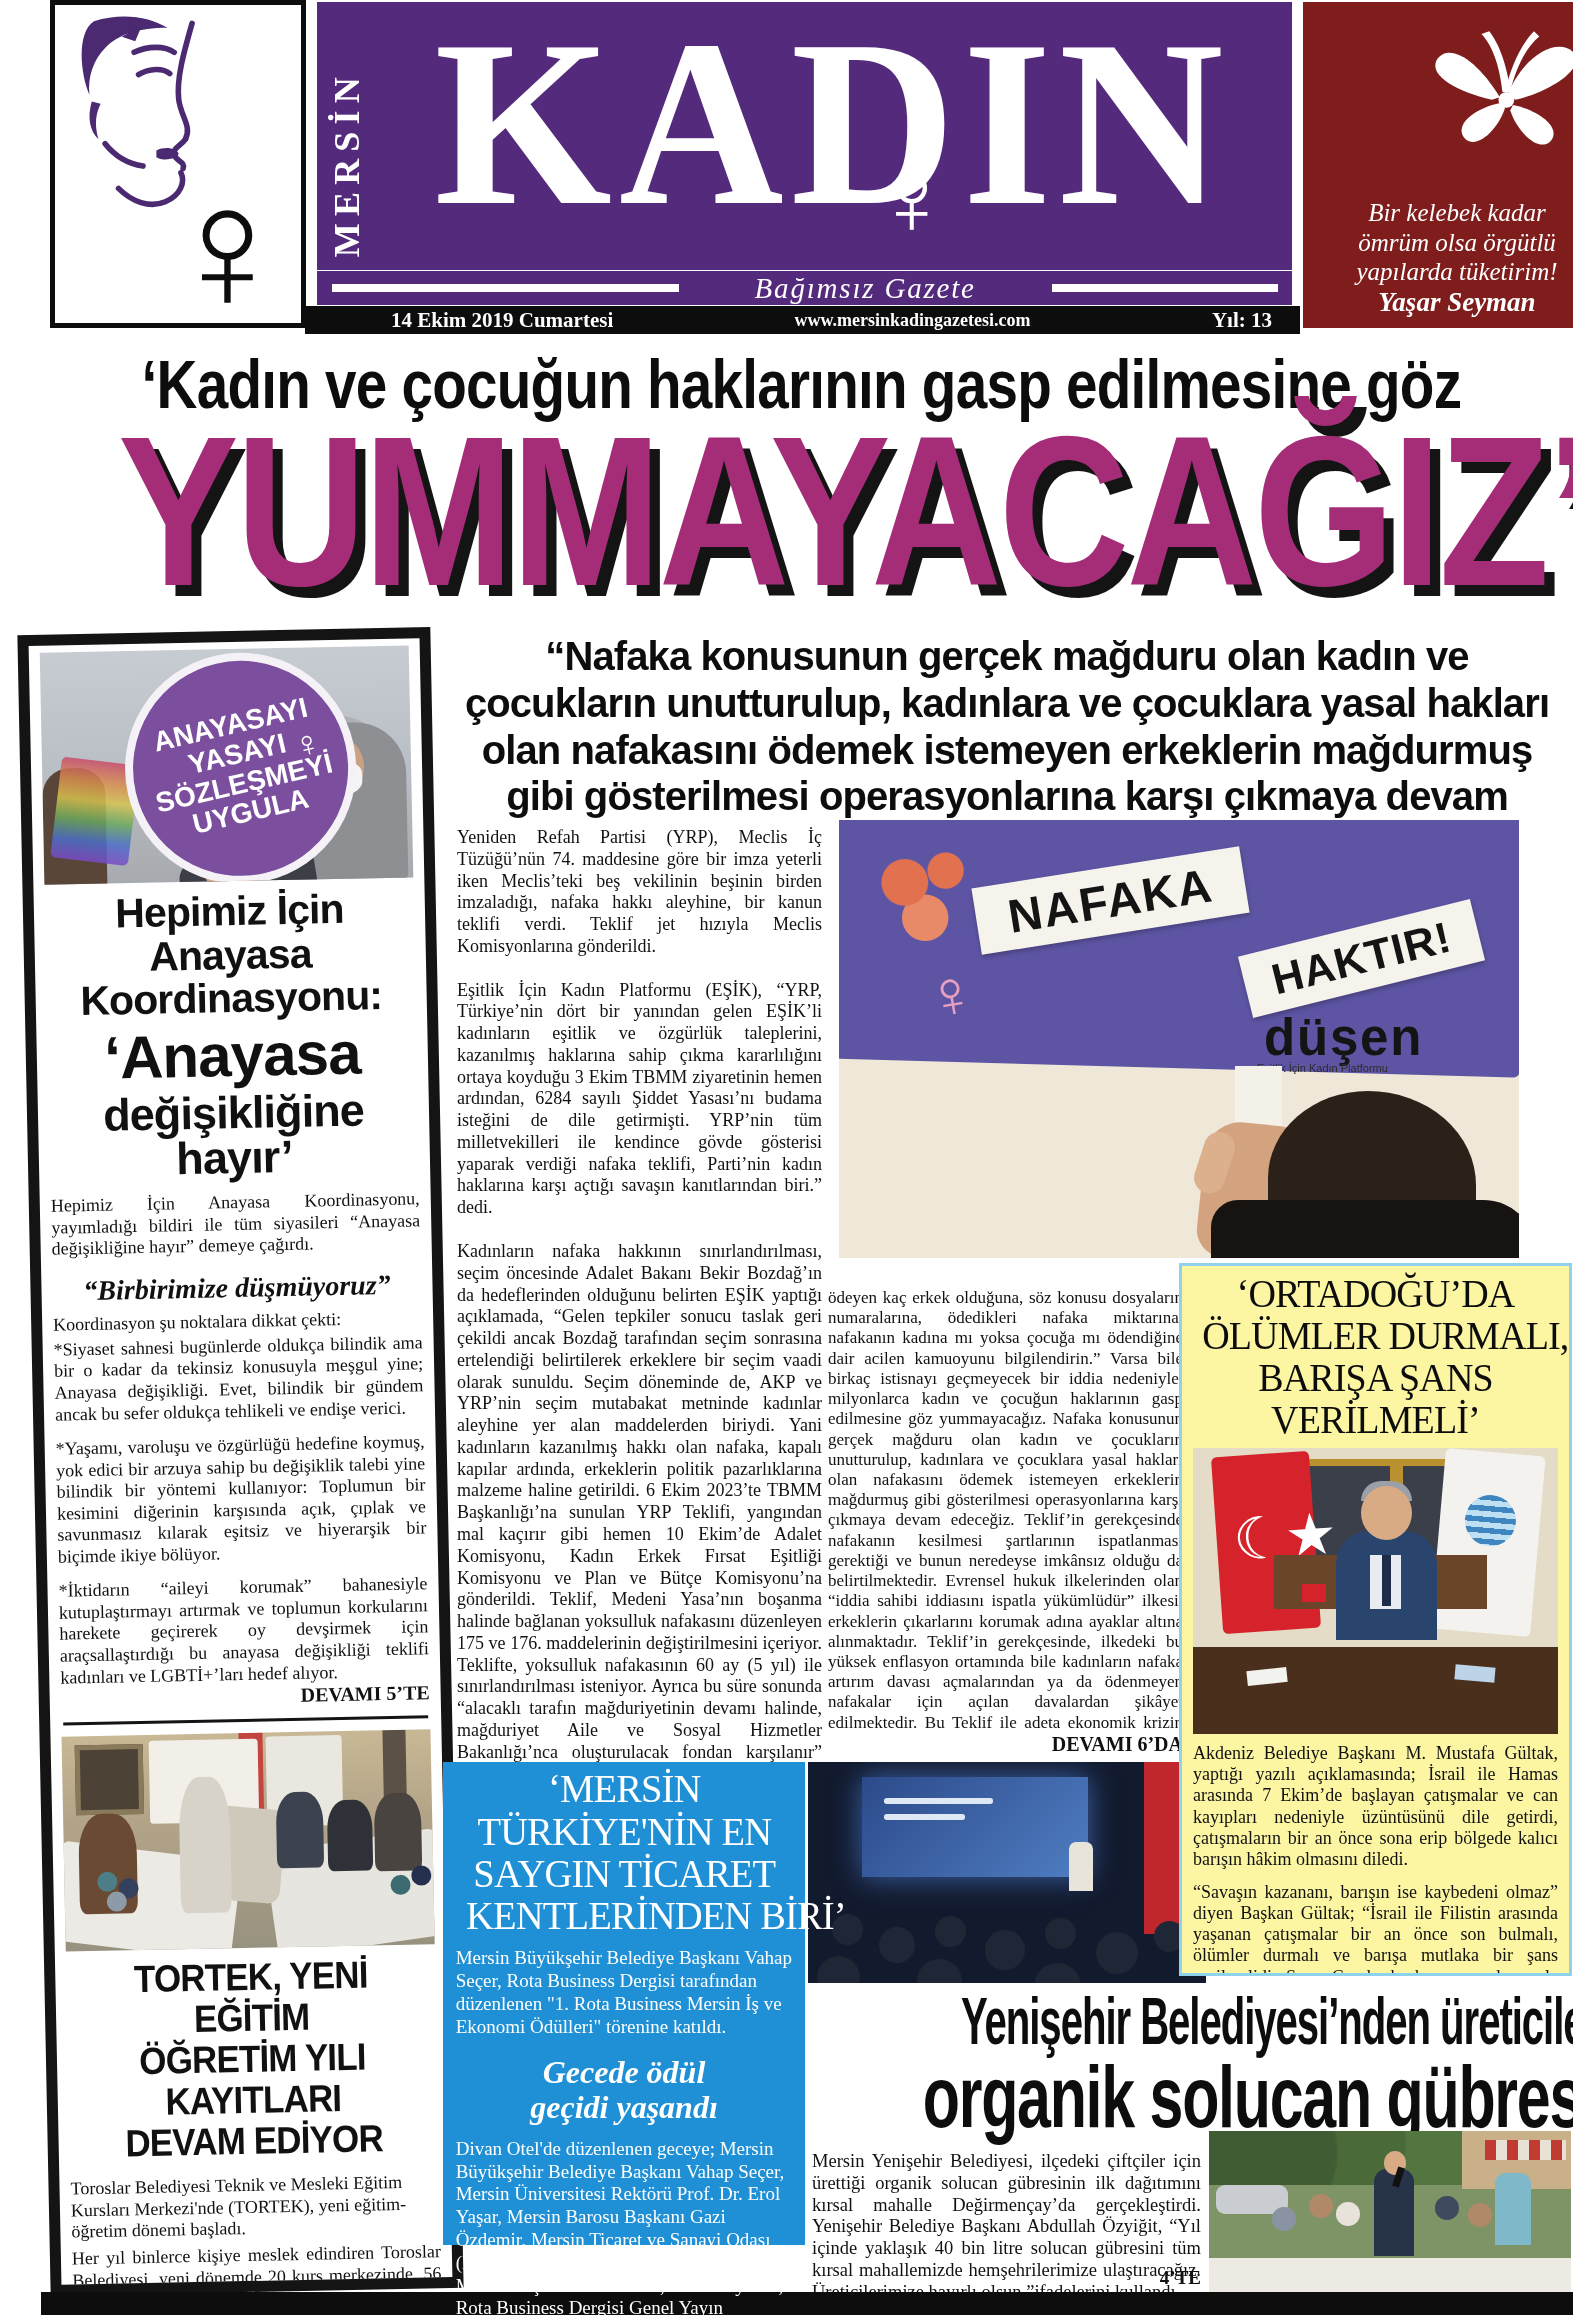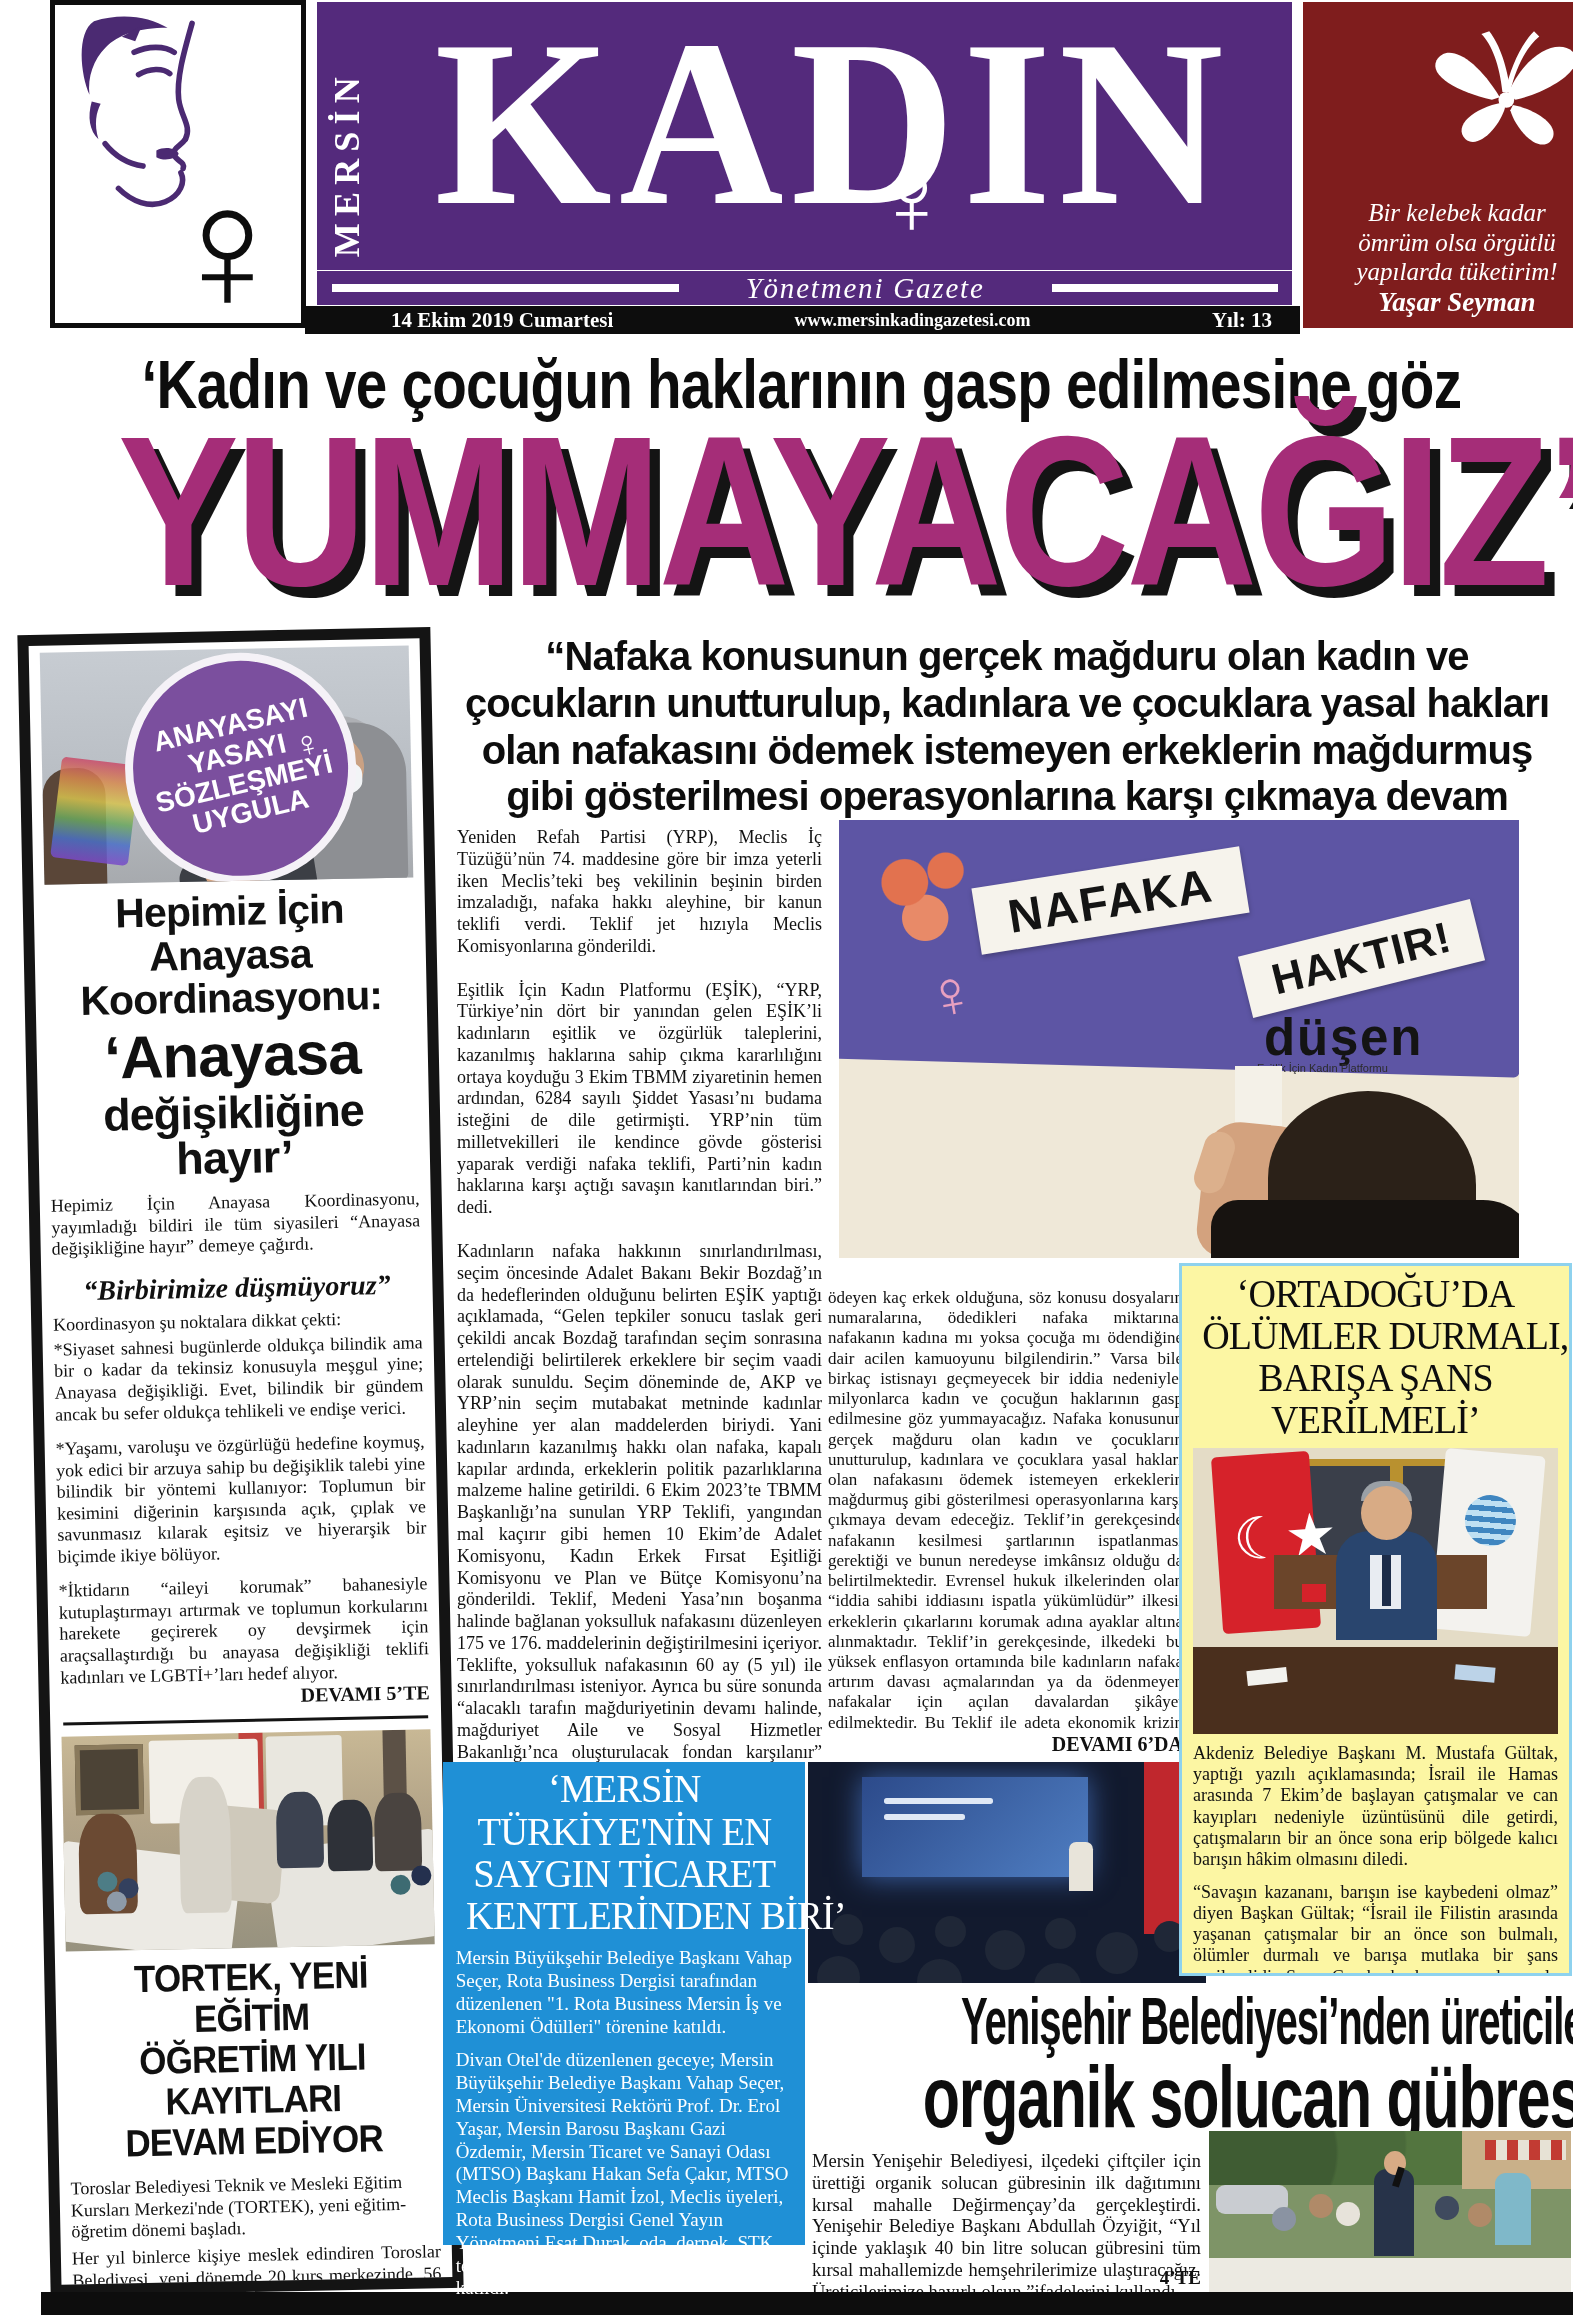--- a/index.html
+++ b/index.html
@@ -196,21 +196,21 @@
   </div>
 
   <div class="abs masthead">
     <div class="mh-vertical">MERSİN</div>
     <div class="mh-title">KADIN</div>
     <div class="mh-venus">♀</div>
   </div>
 
   <div class="abs tagline-bar">
     <div class="tagline-rule l"></div>
-    <div class="tagline-text">Yönetmeni Gazete</div>
+    <div class="tagline-text">Bağımsız Gazete</div>
     <div class="tagline-rule r"></div>
   </div>
 
   <div class="abs date-bar">
     <span class="d">14 Ekim 2019 Cumartesi</span>
     <span class="w">www.mersinkadingazetesi.com</span>
     <span class="y">Yıl: 13</span>
   </div>
 
   <div class="abs butterfly-box">
@@ -342,20 +342,24 @@
     <div class="cf-head" style="left:109px;top:197px;width:45px;height:45px;"></div>
     <div class="cf-head" style="left:226px;top:201px;width:47px;height:47px;"></div>
   </div>
 
   <div class="abs blue-box">
     <div class="bb-h nowrap">‘MERSİN</div>
     <div class="bb-h nowrap">TÜRKİYE'NİN EN</div>
     <div class="bb-h nowrap">SAYGIN TİCARET</div>
     <div class="bb-h nowrap">KENTLERİNDEN BİRİ’</div>
     <div class="bb-body">Mersin Büyükşehir Belediye Başkanı Vahap Seçer, Rota Business Dergisi tarafından düzenlenen "1. Rota Business Mersin İş ve Ekonomi Ödülleri" törenine katıldı.</div>
+    <div class="bb-pull">
+      <div>Gecede ödül</div>
+      <div>geçidi yaşandı</div>
+    </div>
     <div class="bb-body">Divan Otel'de düzenlenen geceye; Mersin Büyükşehir Belediye Başkanı Vahap Seçer, Mersin Üniversitesi Rektörü Prof. Dr. Erol Yaşar, Mersin Barosu Başkanı Gazi Özdemir, Mersin Ticaret ve Sanayi Odası (MTSO) Başkanı Hakan Sefa Çakır, MTSO Meclis Başkanı Hamit İzol, Meclis üyeleri, Rota Business Dergisi Genel Yayın Yönetmeni Esat Durak, oda, dernek, STK temsilcileri ile iş dünyasından isimler katıldı.</div>
 
   </div>
 
   <div class="abs yellow-box">
     <div class="yb-h nowrap">‘ORTADOĞU’DA</div>
     <div class="yb-h nowrap">ÖLÜMLER DURMALI,</div>
     <div class="yb-h nowrap">BARIŞA ŞANS</div>
     <div class="yb-h nowrap">VERİLMELİ’</div>
     <div class="yb-photo">

